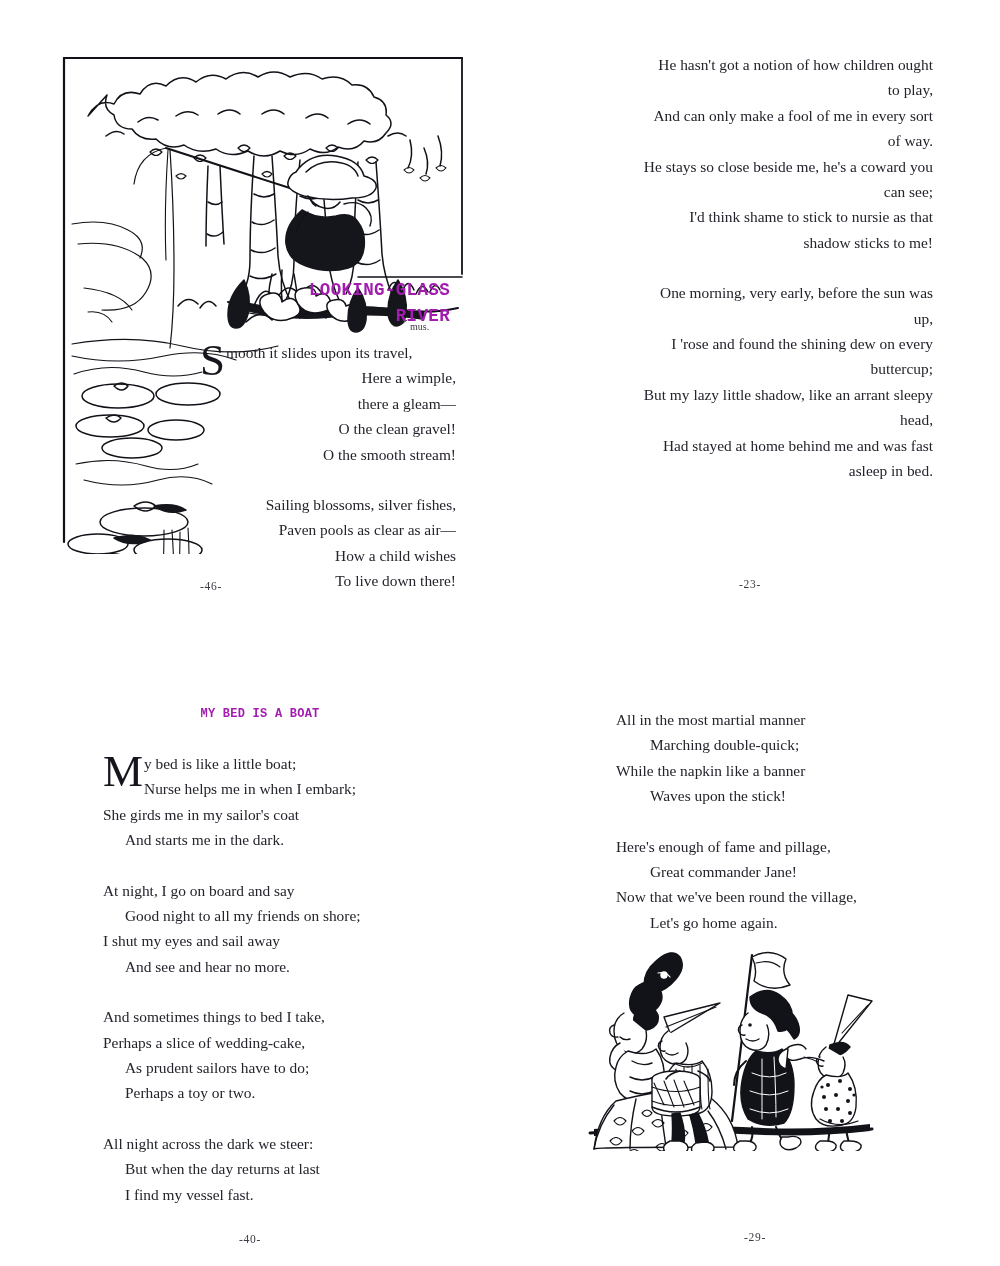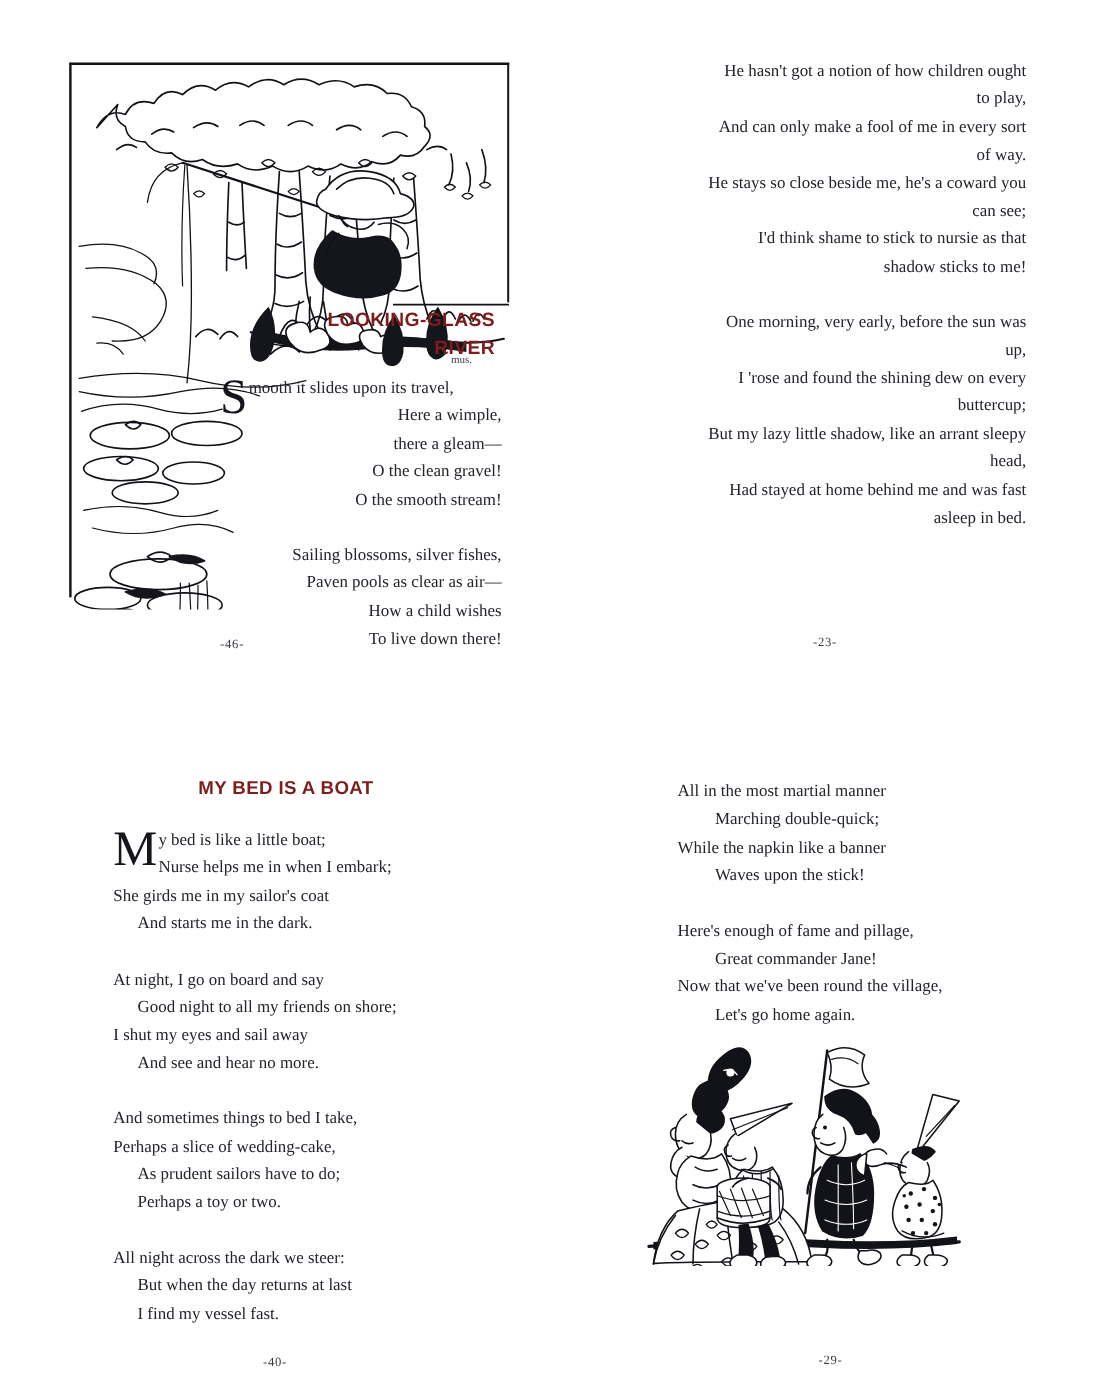--- a/index.html
+++ b/index.html
@@ -22,23 +22,23 @@
     inset: 0;
     background: #ffffff;
   }
 
   
   .quadrant {
     position: absolute;
   }
 
   .poem-title {
-    font-family: Liberation Sans, sans-serif;
+    font-family: Liberation Mono, monospace;
     font-weight: bold;
-    color: #7f1d1d;
+    color: #a21caf;
     letter-spacing: 0.02em;
   }
 
   .verse-block {
     font-size: 15.4px;
     line-height: 25.4px;
     color: #23232c;
   }
   .verse-line {
     white-space: pre-wrap;
@@ -108,21 +108,21 @@
   #pg-23 { position: absolute; left: 200px; top: 578px; width: 100px; }
 
   
   #q-bottom-left { left: 0; top: 633px; width: 500px; height: 633px; }
   #title-bed-boat {
     position: absolute;
     left: 100px;
     top: 74px;
     width: 320px;
     text-align: center;
-    font-size: 17px;
+    font-size: 12px;
   }
   #verse-bed-boat {
     position: absolute;
     left: 103px;
     top: 118px;
     width: 330px;
   }
   .ind1 { padding-left: 22px; display: block; }
   #pg-40 { position: absolute; left: 200px; top: 600px; width: 100px; }
 

